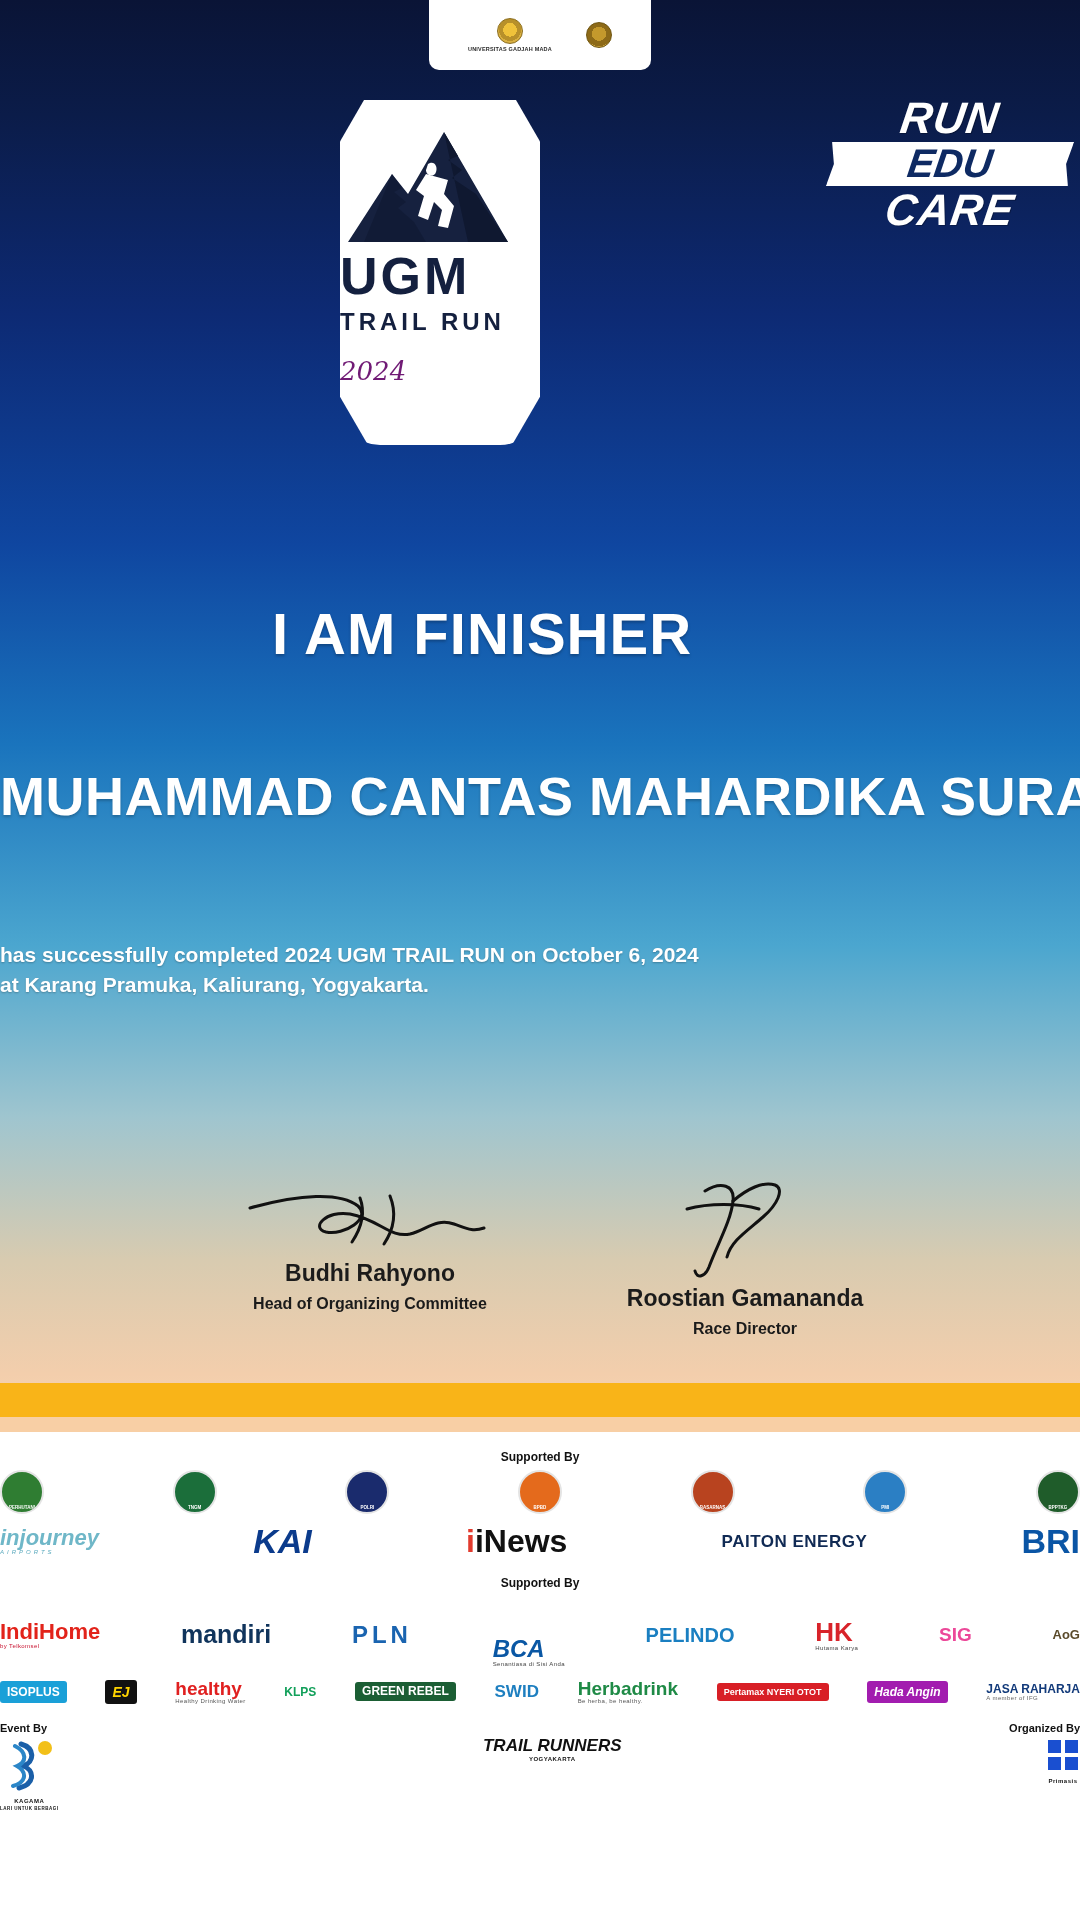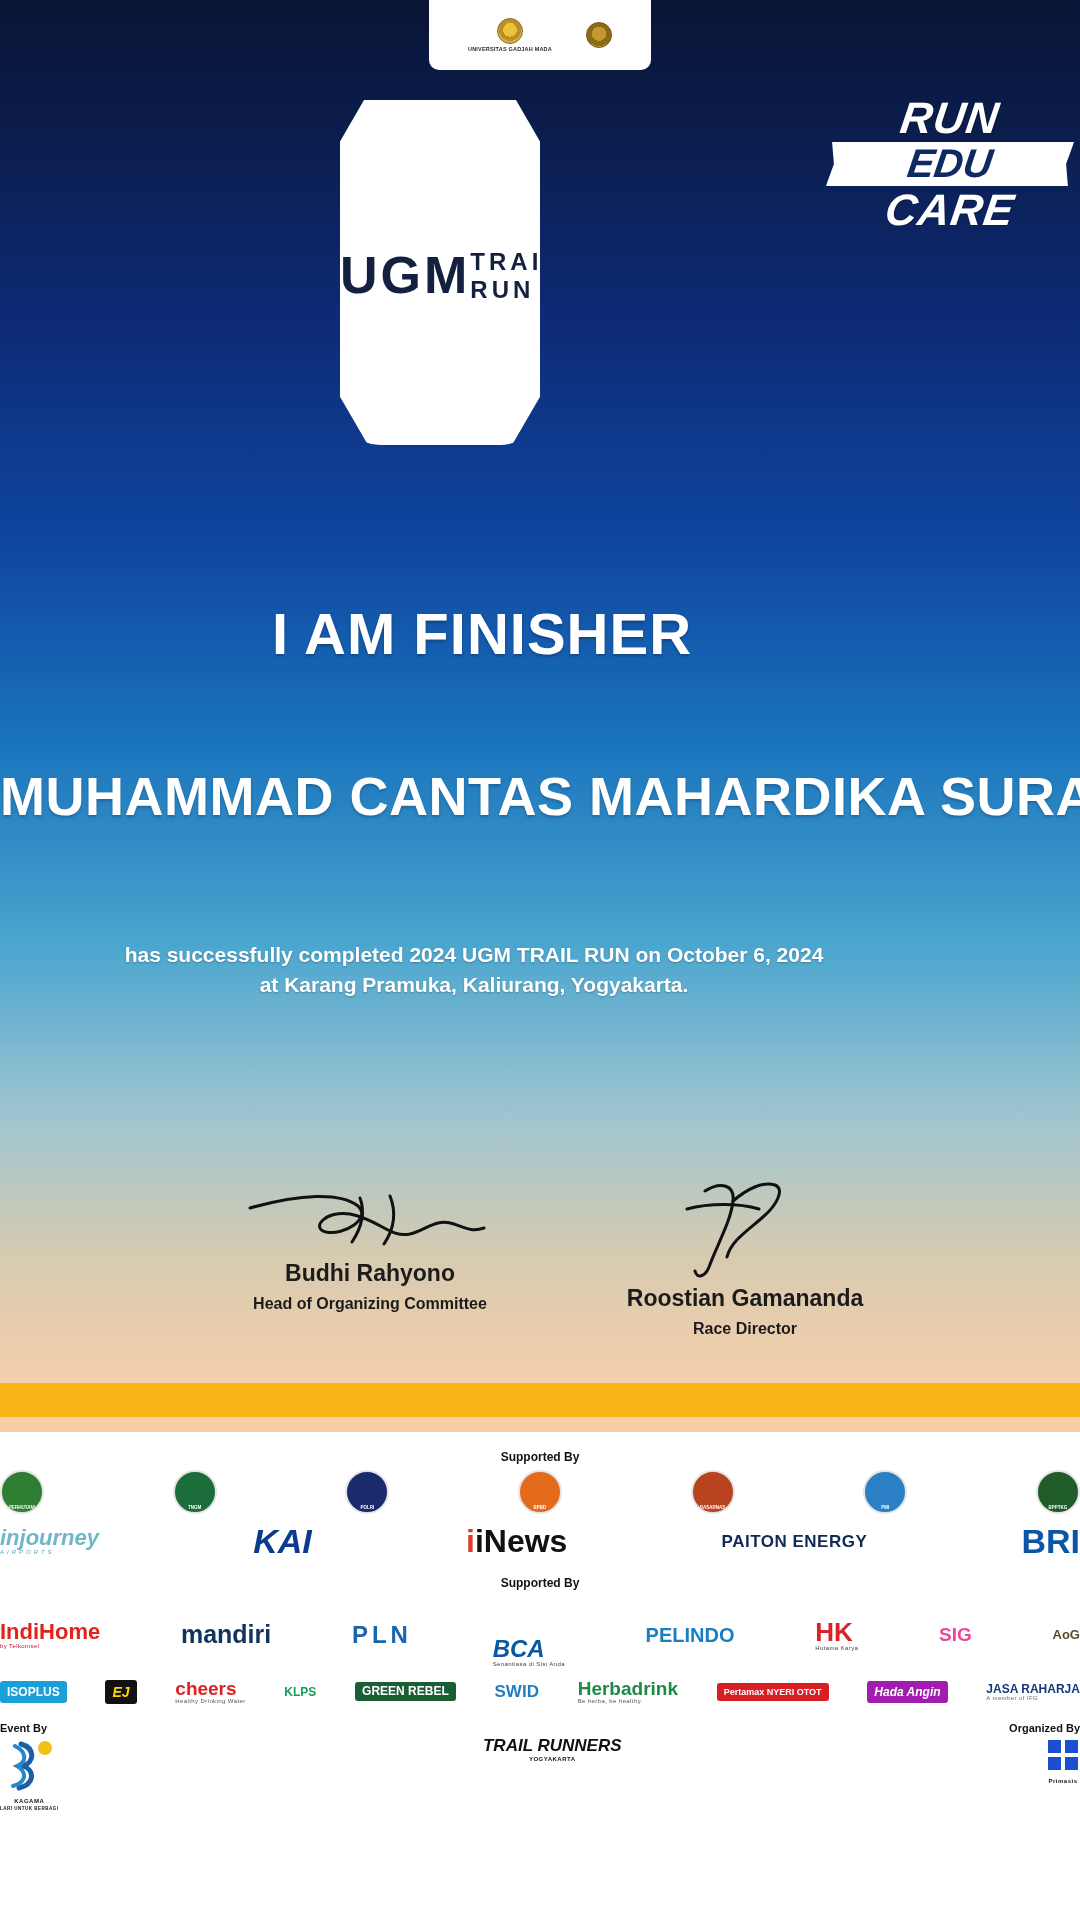--- a/index.html
+++ b/index.html
@@ -107,55 +107,55 @@
   .badge {
     position: absolute;
     left: 340px; top: 100px;
     width: 200px; height: 345px;
     background: #ffffff;
     border-radius: 14px 14px 40px 40px;
     clip-path: polygon(0 12%, 12% 0, 88% 0, 100% 12%, 100% 86%, 86% 100%, 14% 100%, 0 86%);
   }
   .badge-inner {
     position: absolute; inset: 0;
-    display: flex; align-items: center;
+    display: flex; flex-direction: column; 
   }
   .mountain {
     margin-top: 16px;
   }
   .badge-ugm {
     font-size: 52px; font-weight: bold; color: #14203f; letter-spacing: 3px;
     line-height: 1; margin-top: 4px;
   }
   .badge-trail {
     font-size: 24px; font-weight: bold; color: #14203f; letter-spacing: 4px;
     margin-top: 6px;
   }
   .badge-year {
-    font-size: 26px; color: #15803d; font-style: italic; margin-top: 2px;
+    font-size: 26px; color: #701a75; font-style: italic; margin-top: 20px;
     font-family: "DejaVu Serif", serif;
   }
 
   .finisher {
     position: absolute; left: 0; top: 600px; width: 964px;
     text-align: center; color: #ffffff; font-weight: bold;
     font-size: 58px; letter-spacing: 1px;
     text-shadow: 0 2px 3px rgba(0,0,0,.25);
   }
 
   .name {
     position: absolute; left: 0; top: 765px; width: 1080px;
     text-align: center; color: #ffffff; font-weight: bold;
     font-size: 54px; letter-spacing: .5px; white-space: nowrap;
     text-shadow: 0 2px 3px rgba(0,0,0,.22);
   }
 
   .desc {
     position: absolute; left: 0; top: 940px; width: 948px;
-    text-align: center; color: #ffffff; font-weight: bold;
+    color: #ffffff; font-weight: bold;
     font-size: 21px; line-height: 30px;
     text-shadow: 0 1px 2px rgba(0,0,0,.25);
   }
 
   
   .sig-block { position: absolute; text-align: center; }
   .sig-left { left: 155px; top: 1190px; width: 430px; }
   .sig-right { left: 530px; top: 1175px; width: 430px; }
   .sig-name {
     font-size: 23px; font-weight: bold; color: #1b1b1b;
@@ -342,21 +342,21 @@
         <span class="sub" style="color:#444;">Hutama Karya</span>
       </div>
       <div class="lg" style="color:#ec4899;font-size:19px;">SIG</div>
       <div class="lg" style="color:#5a4a2a;font-size:13px;">AoG</div>
     </div>
 
     <div class="row small-row">
       <div class="pill" style="background:#1aa0d8;font-size:12px;">ISOPLUS</div>
       <div class="pill" style="background:#111;color:#ffd400;font-size:14px;font-style:italic;">EJ</div>
       <div class="lg" style="color:#e02020;font-size:19px;">
-        <span>cheers</span>
+        <span>healthy</span>
         <span class="sub" style="color:#555;">Healthy Drinking Water</span>
       </div>
       <div class="lg" style="color:#12a05a;font-size:12px;">KLPS</div>
       <div class="pill" style="background:#1b5e34;font-size:12px;line-height:11px;text-align:center;">GREEN REBEL</div>
       <div class="lg" style="color:#1e7fc0;font-size:17px;">SWID</div>
       <div class="lg" style="color:#1f8a46;font-size:19px;">
         <span>Herbadrink</span>
         <span class="sub" style="color:#555;">Be herba, be healthy.</span>
       </div>
       <div class="pill" style="background:#d81f26;font-size:9px;line-height:10px;text-align:center;">Pertamax NYERI OTOT</div>

